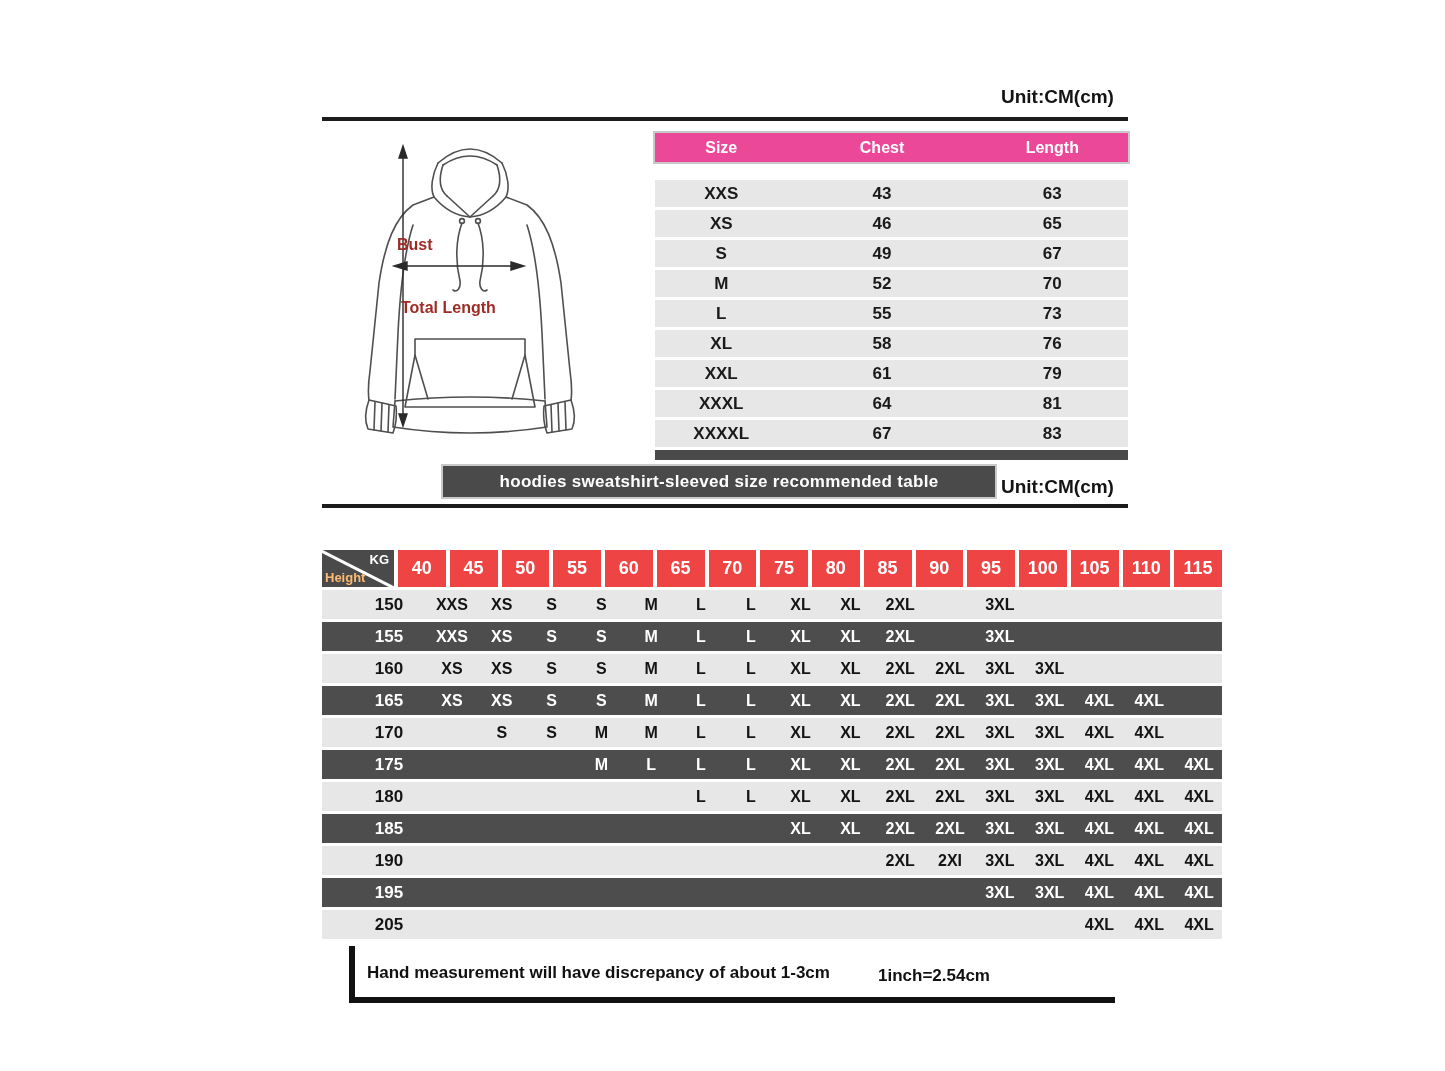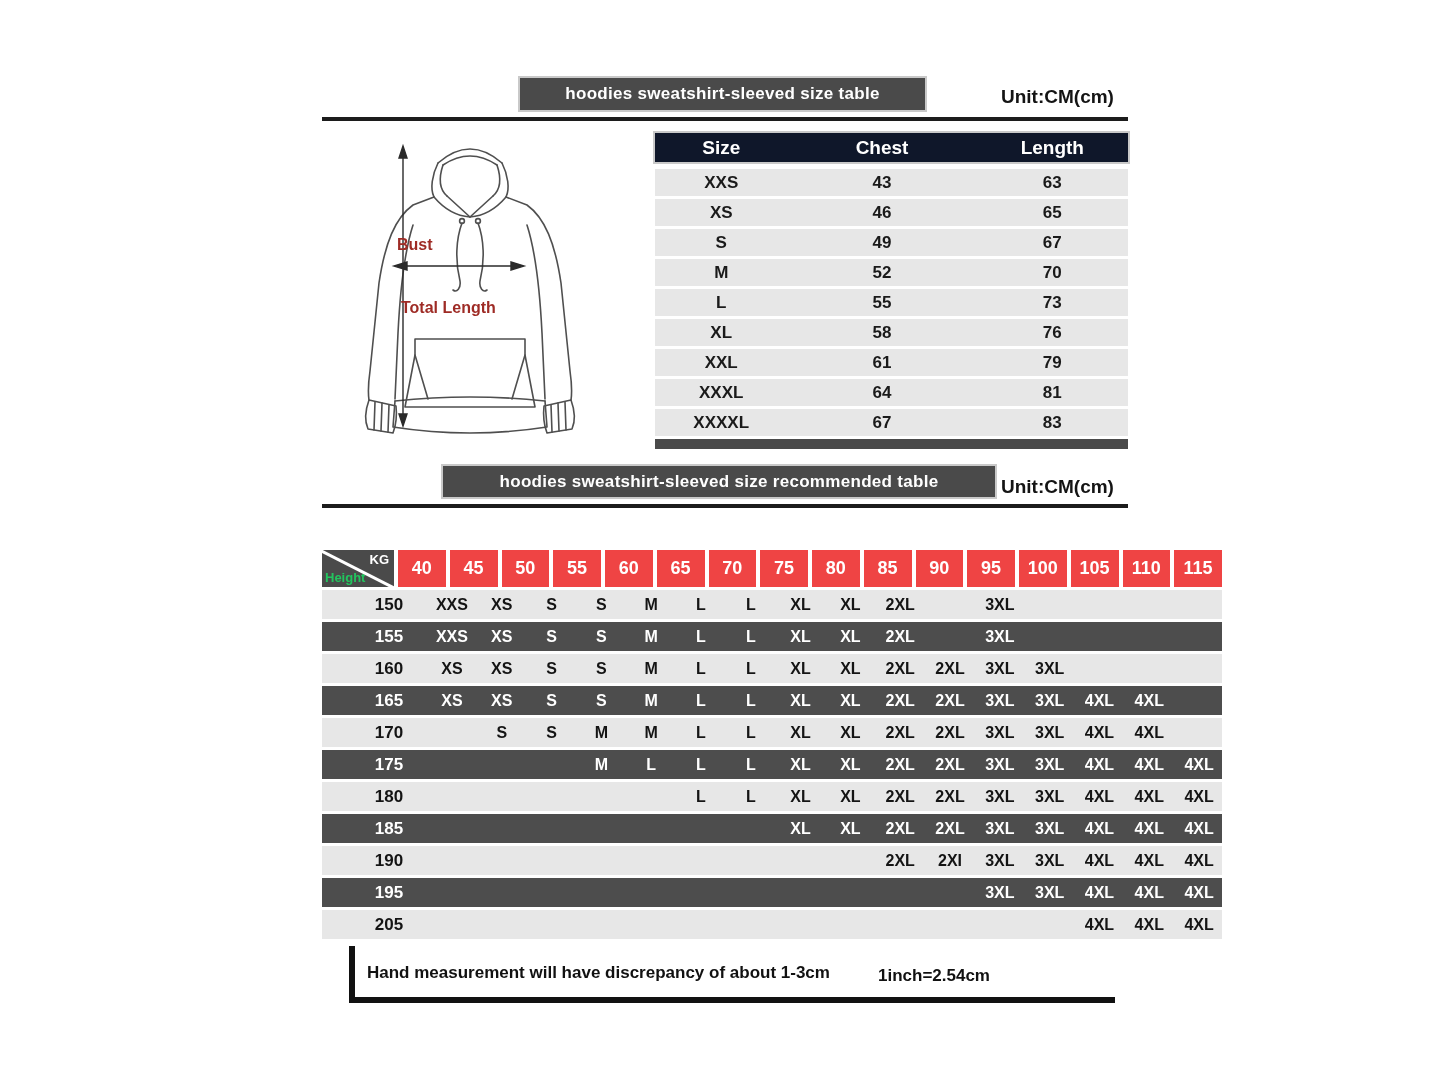--- a/index.html
+++ b/index.html
@@ -19,59 +19,56 @@
 
   
   .hoodie-wrap{position:absolute;left:335px;top:133px;width:270px;height:325px;}
   .hoodie-wrap svg{position:absolute;left:0;top:0;}
   .red-label{position:absolute;color:#9e2b25;font-weight:bold;font-size:16px;white-space:nowrap;}
   #bust-label{left:62px;top:103px;}
   #total-length-label{left:66px;top:166px;}
 
   
   .size-table{position:absolute;left:655px;top:133px;width:473px;}
-  .st-header{display:grid;grid-template-columns:28% 40% 32%;background:#0f172a;height:29px;
-             color:#fff;font-weight:bold;font-size:19px;align-items:center;text-align:center;
-             margin-bottom:7px;box-shadow:0 0 0 2px #c9c9c9;}
+  .st-header{display:grid;grid-template-columns:28% 40% 32%;background:#ec4899;height:29px;
+             color:#fff;font-weight:bold;font-size:16px;align-items:center;text-align:center;
+             margin-bottom:18px;box-shadow:0 0 0 2px #c9c9c9;}
   .st-row{display:grid;grid-template-columns:28% 40% 32%;background:#e7e7e7;height:27px;
           margin-bottom:3px;align-items:center;text-align:center;font-weight:bold;
           font-size:17px;color:#1a1a1a;}
   .st-bottom-bar{height:10px;background:#4a4a4a;margin-top:3px;}
 
   
   .matrix{position:absolute;left:322px;top:550px;width:900px;}
   .mx-header{display:grid;grid-template-columns:72px repeat(16,1fr);column-gap:4px;height:37px;}
   .mx-hcell{background:#ef4444;color:#fff;font-weight:bold;font-size:18px;
             display:flex;align-items:center;justify-content:center;}
   .mx-corner{position:relative;background:#4a4a4a;overflow:hidden;}
   .mx-corner::after{content:"";position:absolute;left:-15%;top:49%;width:130%;height:2.5px;
                     background:#fff;transform:rotate(27deg);transform-origin:center;}
   .corner-kg{position:absolute;top:2px;right:5px;font-size:13px;font-weight:bold;color:#fff;}
-  .corner-height{position:absolute;bottom:2px;left:3px;font-size:13px;font-weight:bold;color:#22c55e;}
+  .corner-height{position:absolute;bottom:2px;left:3px;font-size:13px;font-weight:bold;color:#fdba74;}
   .mx-row{display:grid;grid-template-columns:72px repeat(16,1fr);column-gap:4px;height:29px;
           margin-top:3px;align-items:center;padding-left:31px;}
   .mx-light{background:#e7e7e7;color:#141414;}
   .mx-dark{background:#4d4d4d;color:#ffffff;}
   .mx-cell{text-align:center;font-weight:bold;font-size:16px;white-space:nowrap;}
   .mx-label{font-size:17px;}
 
   
   .footer-vbar{position:absolute;left:349px;top:946px;width:6px;height:57px;background:#111;}
   .footer-hbar{position:absolute;left:349px;top:997px;width:766px;height:6px;background:#111;}
   #footer-note{position:absolute;left:367px;top:963px;font-size:17px;font-weight:bold;color:#111;}
   #footer-conversion{position:absolute;left:878px;top:966px;font-size:17px;font-weight:bold;color:#111;}
 </style>
 </head>
 <body>
 
 <div class="page">
 
-  <div class="title-bar" id="title1">
-    <span>hoodies sweatshirt-sleeved size  table</span>
-  </div>
   <div class="unit" id="unit1">Unit:CM(cm)</div>
   <div class="rule" id="rule1"></div>
 
   <div class="hoodie-wrap">
     <svg width="270" height="325" viewBox="0 0 270 325">
       <g fill="none" stroke="#4f4f4f" stroke-width="1.6" stroke-linecap="round" stroke-linejoin="round">
 
         <path d="M103,30 Q135,2 167,30"></path>
         <path d="M103,30 C97,42 95,56 99,64"></path>
         <path d="M167,30 C173,42 175,56 171,64"></path>

